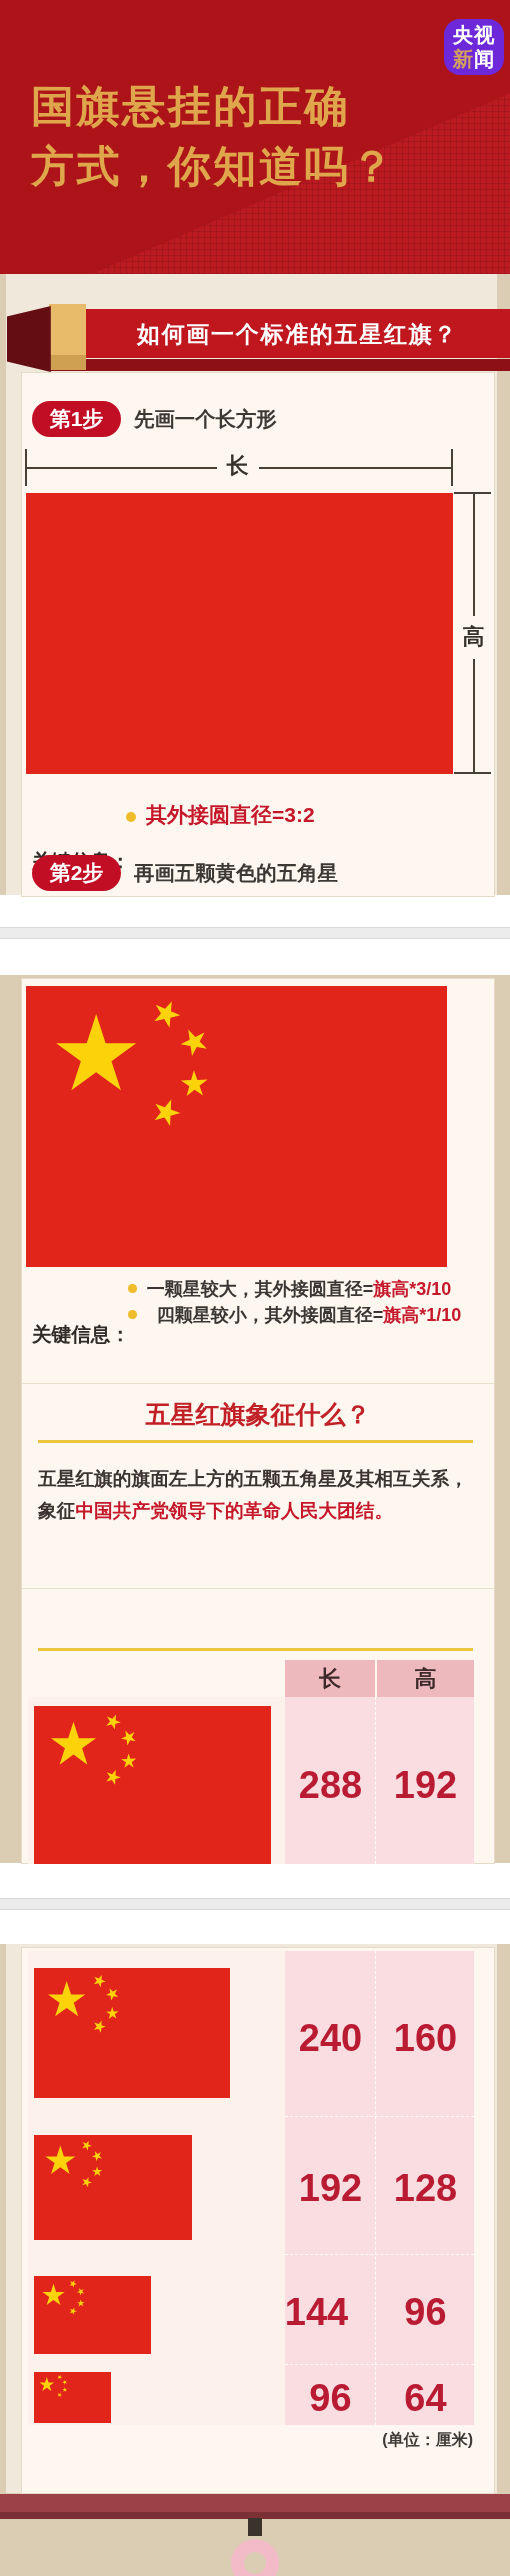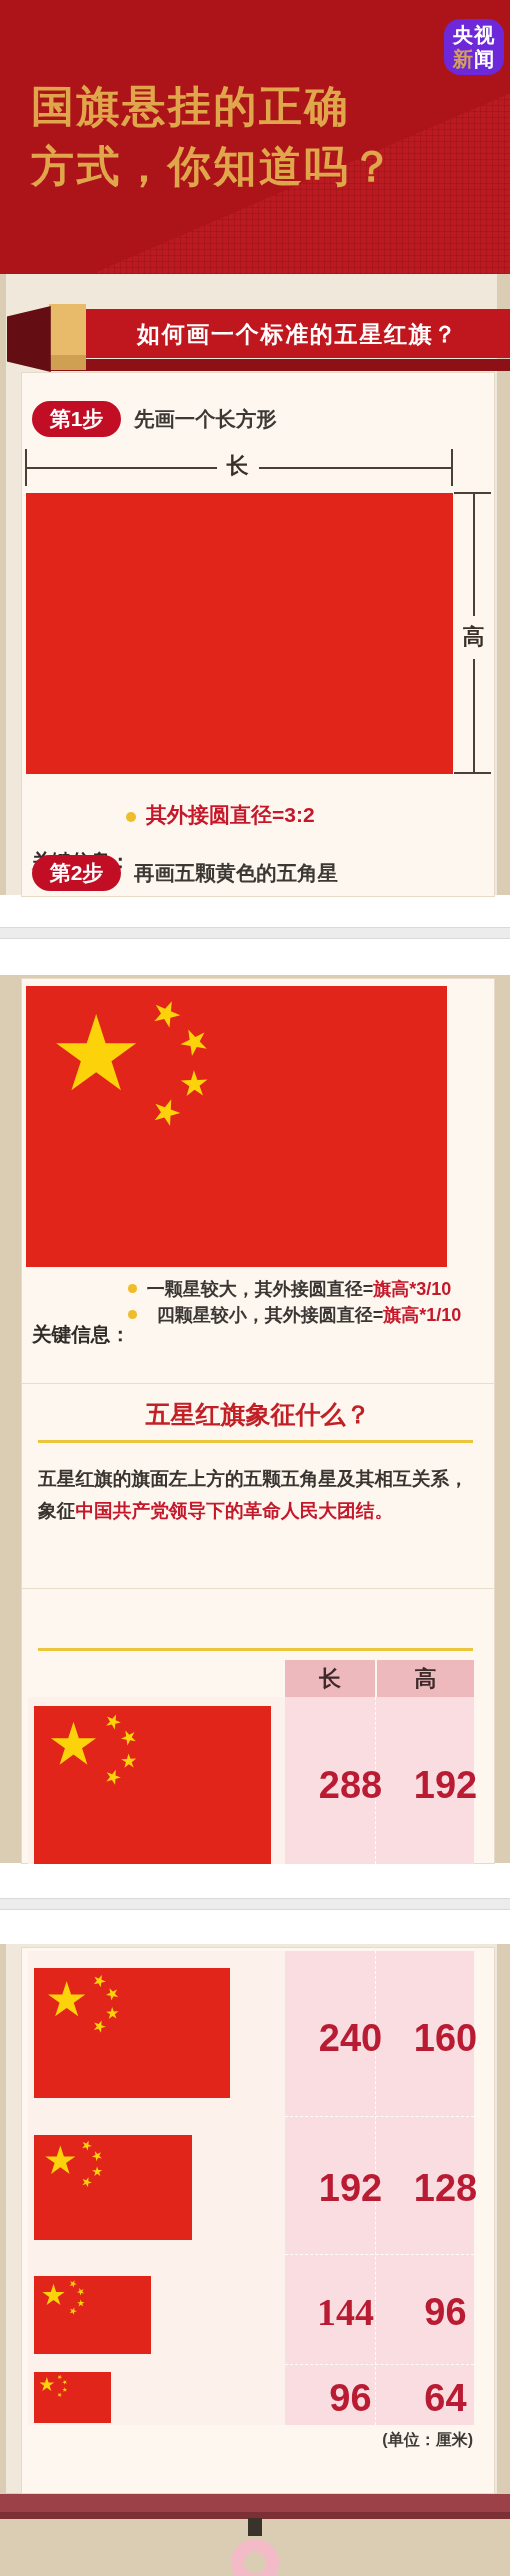--- a/index.html
+++ b/index.html
@@ -52,21 +52,21 @@
   .sec-heading{text-align:center;font-size:25px;font-weight:900;color:#c22027;line-height:31px;white-space:nowrap;}
   .yline{background:#ebc53b;height:2.6px;}
   .para{font-size:18.7px;font-weight:600;color:#393430;line-height:31px;white-space:nowrap;}
   .para .red{color:#c5182b;}
   
   .th-cell{background:#eeb9bd;text-align:center;font-size:22px;font-weight:800;color:#3e2a2b;line-height:37px;}
   .pink-body{background:#f9dde0;}
   .left-panel{background:#fcf1eb;}
   .vdash{border-left:1.7px dashed rgba(255,255,255,.9);}
   .hdash{border-top:1.7px dashed rgba(255,255,255,.9);}
-  .num{font-size:38px;font-weight:900;color:#b91b33;text-align:center;line-height:46px;padding-left:20px;}
+  .num{font-size:38px;font-weight:900;color:#b91b33;text-align:center;line-height:46px;}
   .unit-note{font-size:16px;font-weight:600;color:#3e3a35;text-align:right;}
   
   .footer-bar{left:0;top:2494px;width:510px;height:25px;
     background:linear-gradient(180deg,#9b4147 0 72%,#7c3036 72% 100%);}
   .knob{left:248px;top:2518px;width:13.6px;height:18px;background:#3a332b;}
   .ring{left:231px;top:2539px;width:48px;height:48px;border:13.6px solid #f3bbc8;border-radius:50%;
     box-sizing:border-box;background:transparent;}
 </style>
 </head>
 <body>
@@ -199,21 +199,21 @@
   <div class="abs num" style="left:285px;top:2165px;width:91px;">192</div>
   <div class="abs num" style="left:378px;top:2165px;width:95px;">128</div>
 
   <svg class="abs" viewBox="0 0 30 20" preserveAspectRatio="none" style="left:34px;top:2276px;width:117px;height:78px;background:#e1251b;">
       <polygon points="5.000,2.000 5.674,4.073 7.853,4.073 6.090,5.354 6.763,7.427 5.000,6.146 3.237,7.427 3.910,5.354 2.147,4.073 4.326,4.073" fill="#fcd20b"></polygon>
       <polygon points="9.143,2.514 9.619,1.966 9.246,1.343 9.914,1.628 10.391,1.080 10.328,1.803 10.996,2.088 10.288,2.251 10.224,2.975 9.851,2.352" fill="#fcd20b"></polygon>
       <polygon points="11.010,4.141 11.662,3.821 11.560,3.102 12.065,3.624 12.718,3.304 12.378,3.946 12.884,4.467 12.168,4.343 11.829,4.985 11.726,4.266" fill="#fcd20b"></polygon>
       <polygon points="11.038,6.725 11.765,6.699 11.964,6.001 12.213,6.683 12.939,6.657 12.367,7.105 12.616,7.787 12.014,7.382 11.442,7.830 11.641,7.131" fill="#fcd20b"></polygon>
       <polygon points="9.219,8.375 9.899,8.632 10.353,8.064 10.319,8.790 10.999,9.046 10.298,9.239 10.265,9.964 9.865,9.357 9.165,9.550 9.618,8.982" fill="#fcd20b"></polygon>
     </svg>
-  <div class="abs num" style="left:280px;top:2289px;width:91px;font-family:Liberation Serif, serif;">144</div>
+  <div class="abs num" style="left:271px;top:2289px;width:91px;">144</div>
   <div class="abs num" style="left:378px;top:2289px;width:95px;">96</div>
 
   <svg class="abs" viewBox="0 0 30 20" preserveAspectRatio="none" style="left:34px;top:2372px;width:77px;height:51px;background:#e1251b;">
       <polygon points="5.000,2.000 5.674,4.073 7.853,4.073 6.090,5.354 6.763,7.427 5.000,6.146 3.237,7.427 3.910,5.354 2.147,4.073 4.326,4.073" fill="#fcd20b"></polygon>
       <polygon points="9.143,2.514 9.619,1.966 9.246,1.343 9.914,1.628 10.391,1.080 10.328,1.803 10.996,2.088 10.288,2.251 10.224,2.975 9.851,2.352" fill="#fcd20b"></polygon>
       <polygon points="11.010,4.141 11.662,3.821 11.560,3.102 12.065,3.624 12.718,3.304 12.378,3.946 12.884,4.467 12.168,4.343 11.829,4.985 11.726,4.266" fill="#fcd20b"></polygon>
       <polygon points="11.038,6.725 11.765,6.699 11.964,6.001 12.213,6.683 12.939,6.657 12.367,7.105 12.616,7.787 12.014,7.382 11.442,7.830 11.641,7.131" fill="#fcd20b"></polygon>
       <polygon points="9.219,8.375 9.899,8.632 10.353,8.064 10.319,8.790 10.999,9.046 10.298,9.239 10.265,9.964 9.865,9.357 9.165,9.550 9.618,8.982" fill="#fcd20b"></polygon>
     </svg>
   <div class="abs num" style="left:285px;top:2375px;width:91px;">96</div>

